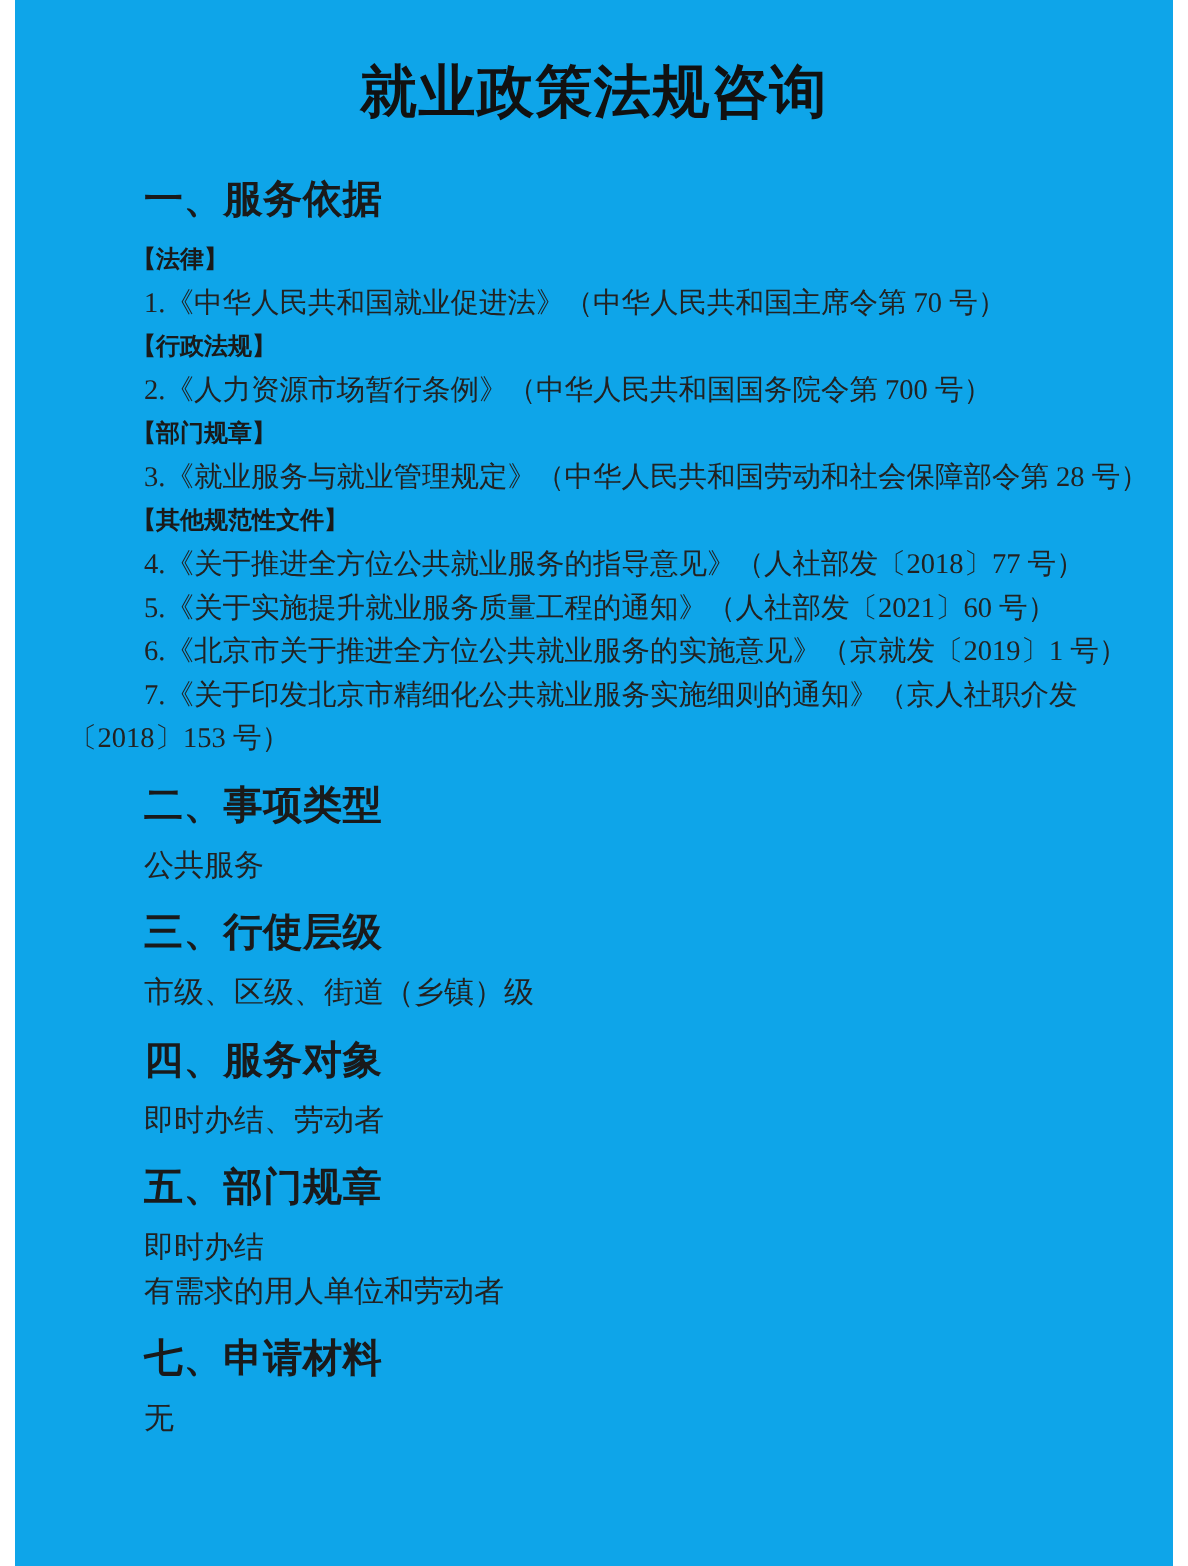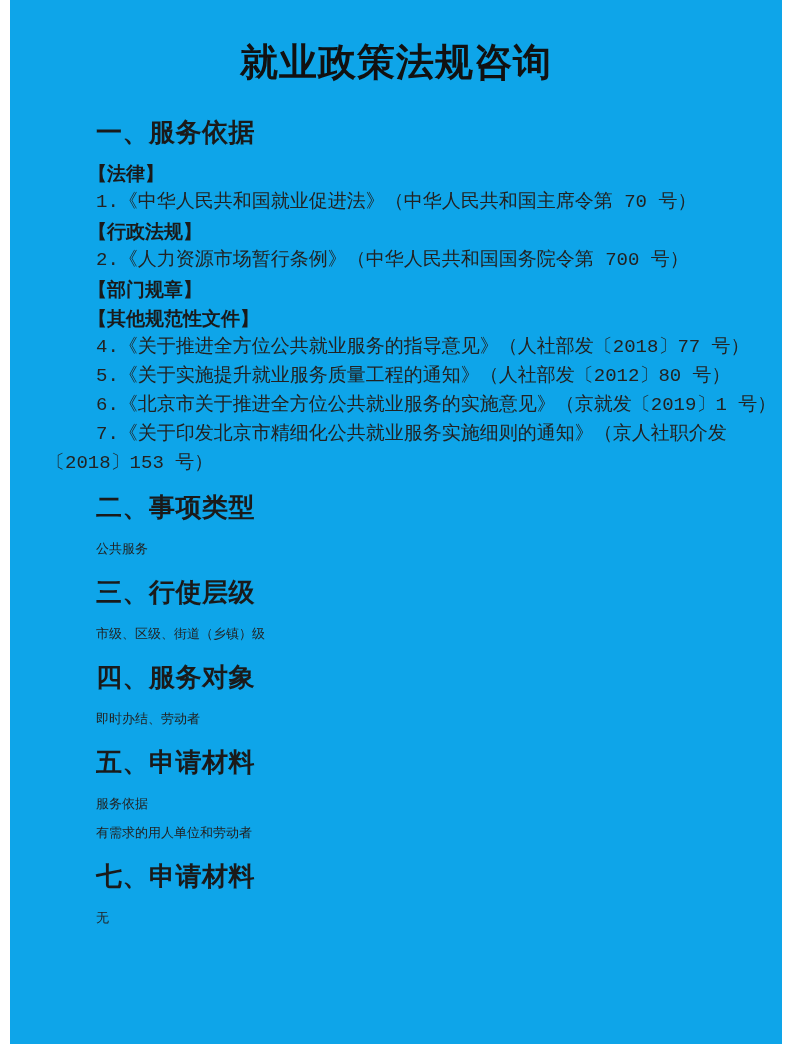--- a/index.html
+++ b/index.html
@@ -34,37 +34,36 @@
     font-family: "Liberation Sans", "DejaVu Sans", sans-serif;
     letter-spacing: 0.5px;
   }
   .law-list {
     width: 744px;
     margin-left: 36px;
   }
   .law-cat {
     margin: 0;
     text-indent: 42px;
-    font-size: 19px;
+    font-size: 16px;
     line-height: 29px;
     font-weight: bold;
     color: #1a1a1a;
     font-family: "Liberation Sans", "DejaVu Sans", sans-serif;
   }
   .law-item {
     margin: 0;
     text-indent: 50px;
     font-size: 19px;
     line-height: 29px;
     color: #222222;
-    font-family: Liberation Mono, monospace;
   }
   .sec-val {
     margin: 0 5px 0 86px;
-    font-size: 13px;
+    font-size: 20px;
     line-height: 29px;
     color: #222222;
   }
 </style>
 </head>
 <body>
 
 <div class="page">
 
   <h1 class="doc-title">就业政策法规咨询</h1>
@@ -72,38 +71,39 @@
   <h2 class="sec-h">一、服务依据</h2>
 
   <div class="law-list">
     <p class="law-cat">【法律】</p>
     <p class="law-item">1.《中华人民共和国就业促进法》（中华人民共和国主席令第 70 号）</p>
 
     <p class="law-cat">【行政法规】</p>
     <p class="law-item">2.《人力资源市场暂行条例》（中华人民共和国国务院令第 700 号）</p>
 
     <p class="law-cat">【部门规章】</p>
+    <p class="law-item">3.《就业服务与就业管理规定》（中华人民共和国劳动和社会保障部令第 28 号）</p>
 
     <p class="law-cat">【其他规范性文件】</p>
     <p class="law-item">4.《关于推进全方位公共就业服务的指导意见》（人社部发〔2018〕77 号）</p>
-    <p class="law-item">5.《关于实施提升就业服务质量工程的通知》（人社部发〔2012〕80 号）</p>
+    <p class="law-item">5.《关于实施提升就业服务质量工程的通知》（人社部发〔2021〕60 号）</p>
     <p class="law-item">6.《北京市关于推进全方位公共就业服务的实施意见》（京就发〔2019〕1 号）</p>
     <p class="law-item">7.《关于印发北京市精细化公共就业服务实施细则的通知》（京人社职介发〔2018〕153 号）</p>
   </div>
 
   <h2 class="sec-h">二、事项类型</h2>
   <p class="sec-val">公共服务</p>
 
   <h2 class="sec-h">三、行使层级</h2>
   <p class="sec-val">市级、区级、街道（乡镇）级</p>
 
   <h2 class="sec-h">四、服务对象</h2>
   <p class="sec-val">即时办结、劳动者</p>
 
-  <h2 class="sec-h">五、申请材料</h2>
-  <p class="sec-val">服务依据</p>
+  <h2 class="sec-h">五、部门规章</h2>
+  <p class="sec-val">即时办结</p>
 
   <p class="sec-val">有需求的用人单位和劳动者</p>
 
   <h2 class="sec-h">七、申请材料</h2>
   <p class="sec-val">无</p>
 
 </div>
 
 </body></html>

